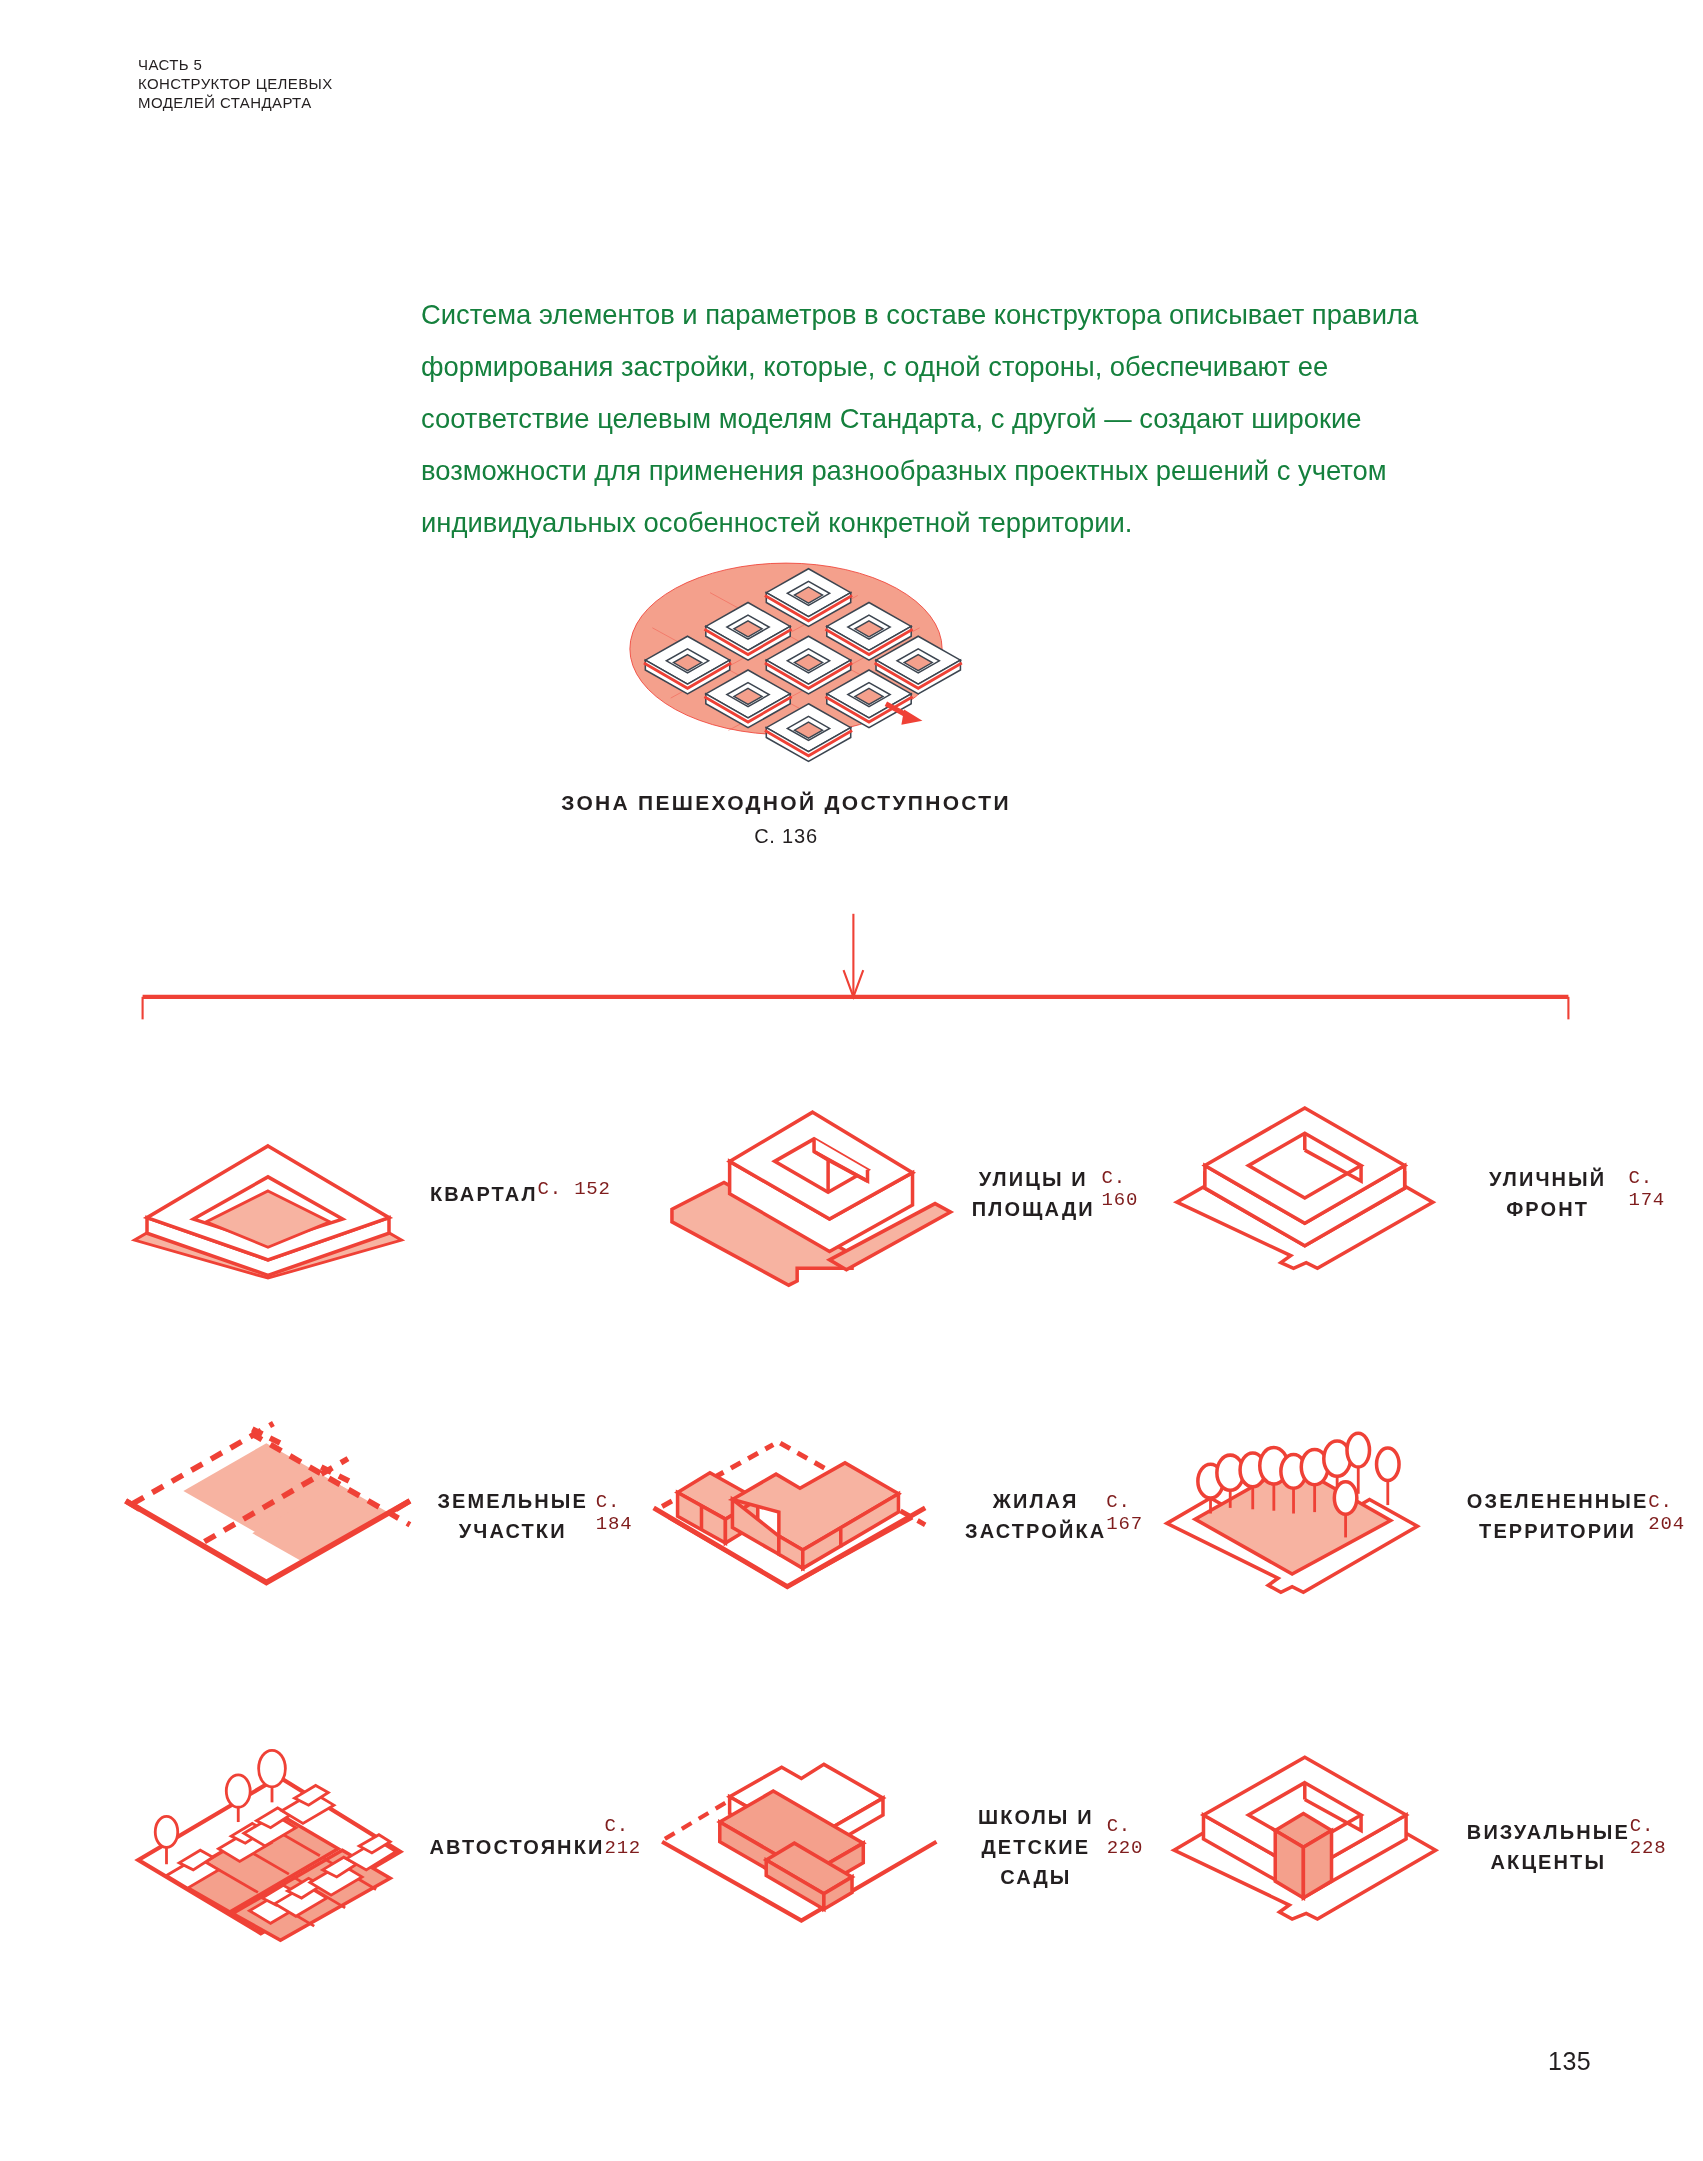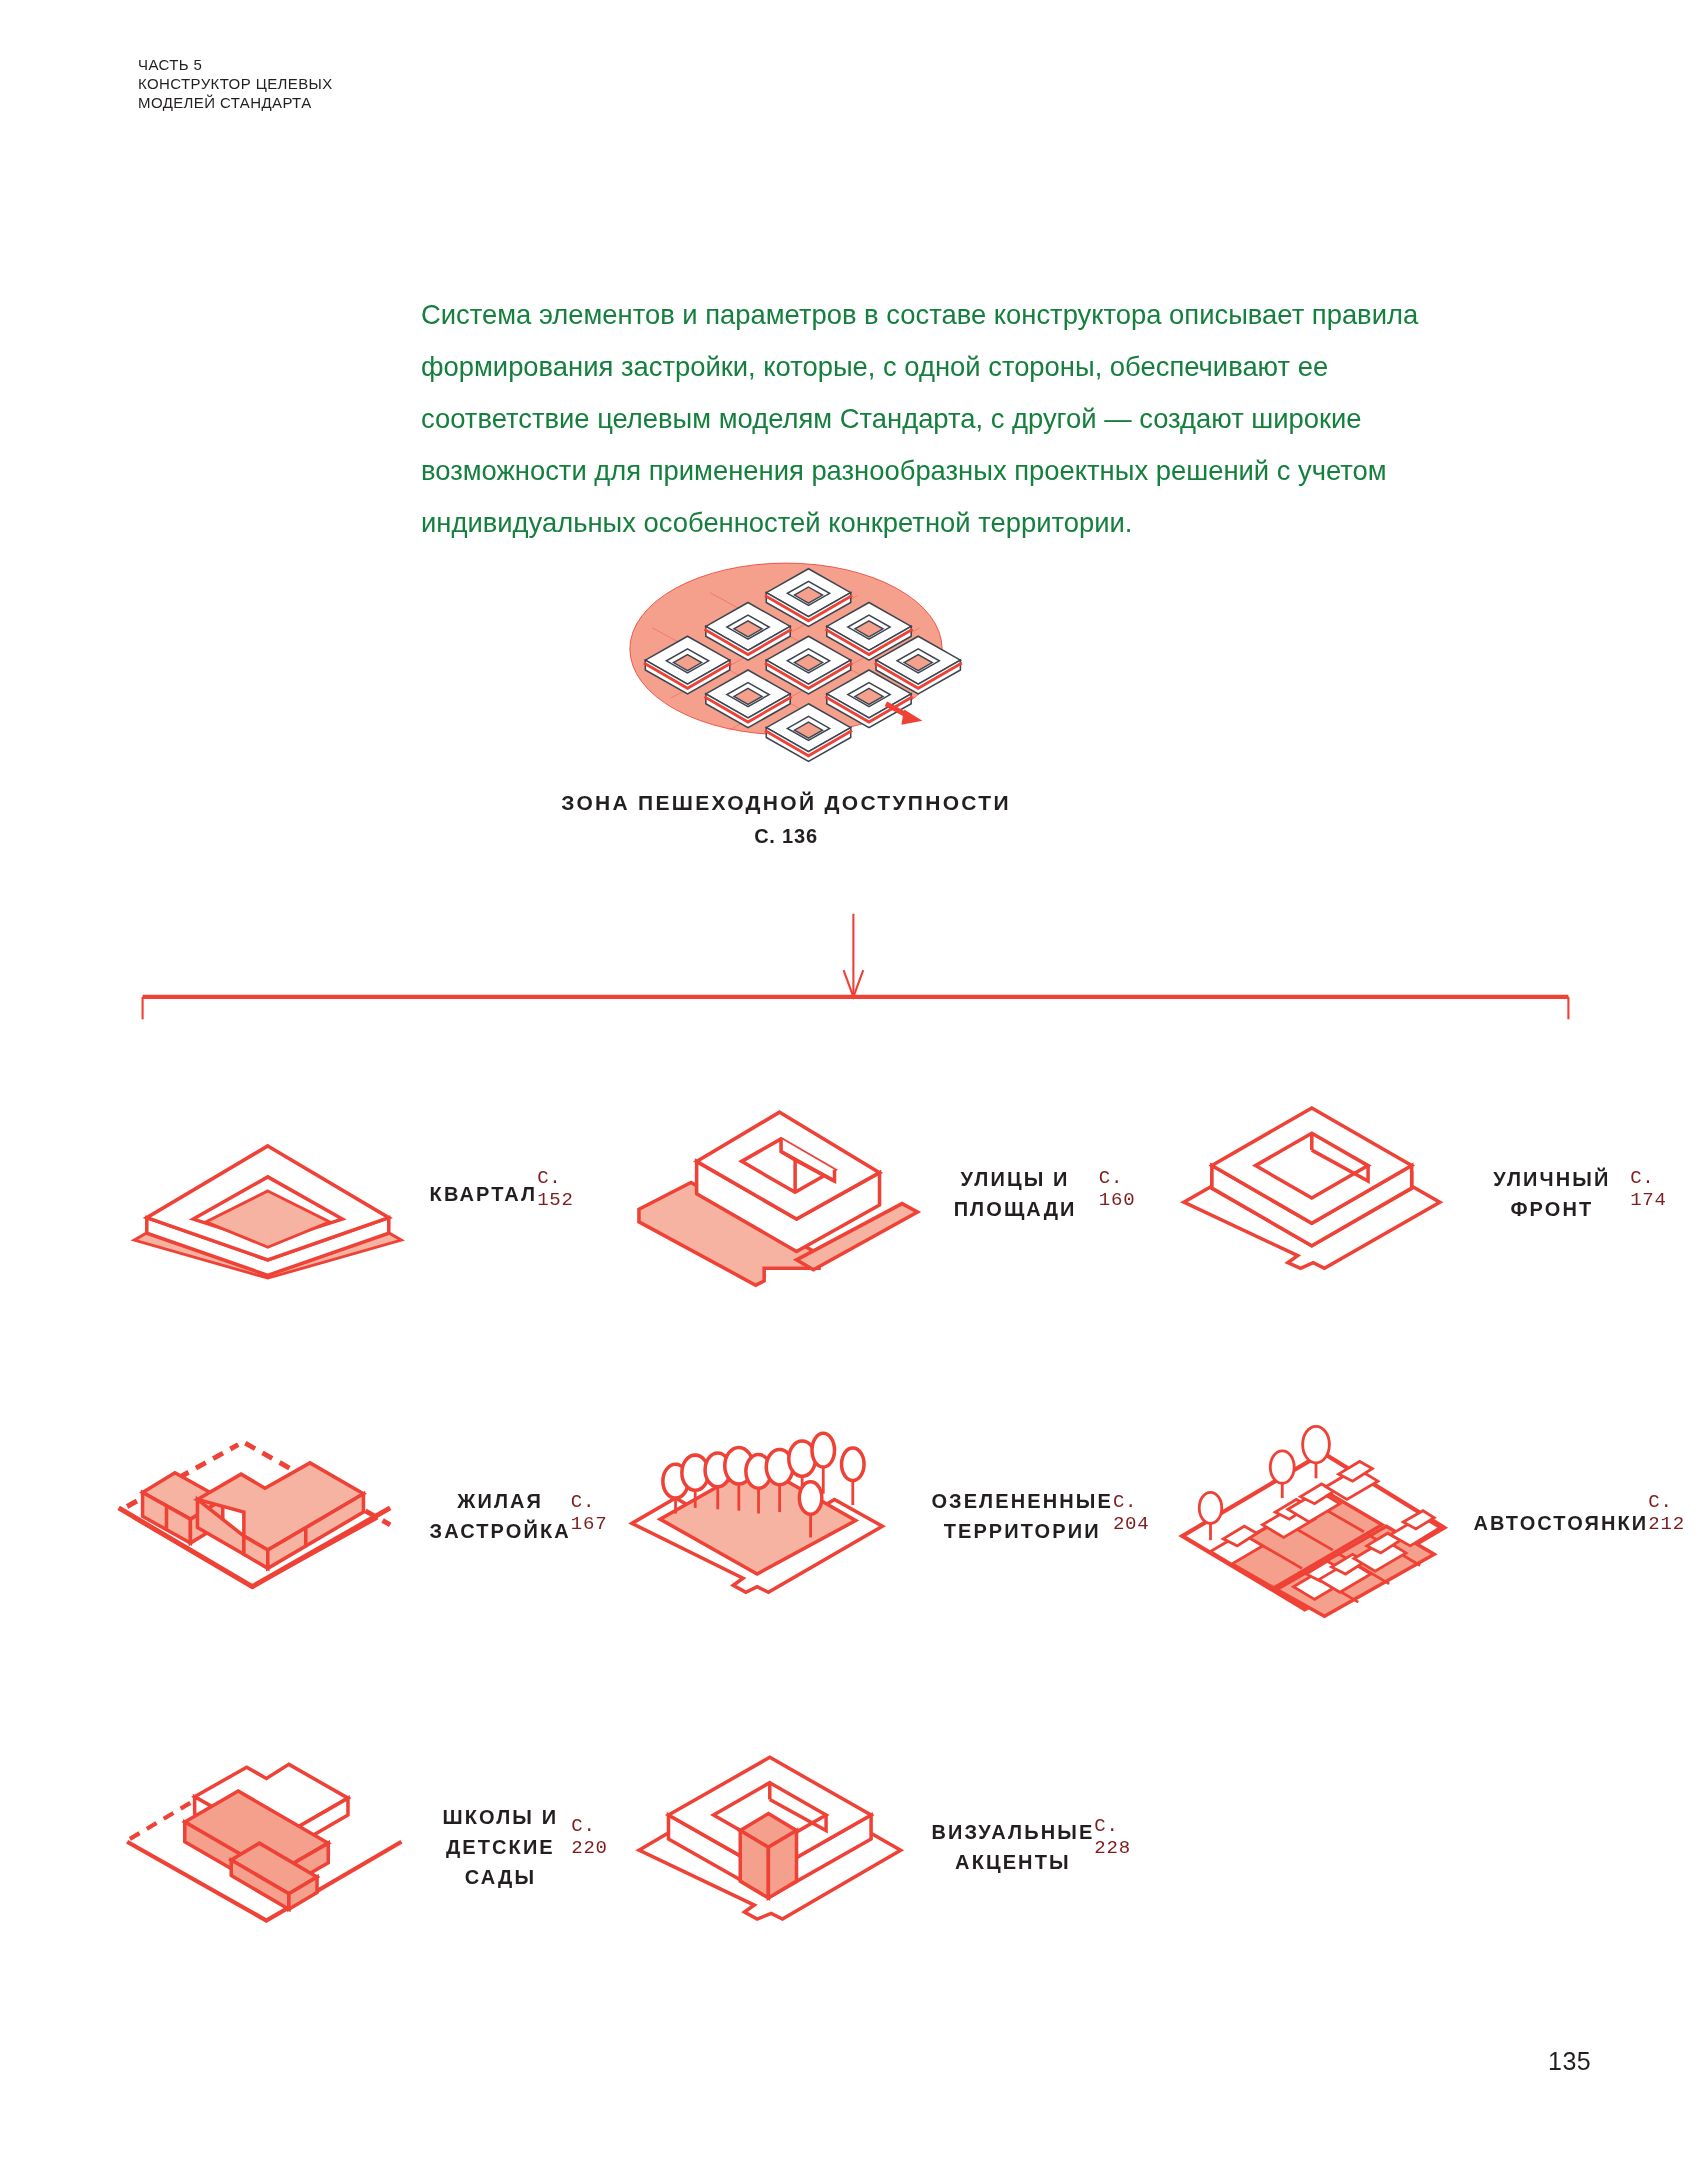--- a/index.html
+++ b/index.html
@@ -62,21 +62,21 @@
     font-weight: 700;
     letter-spacing: 2.3px;
     line-height: 31px;
     text-transform: uppercase;
     color: #231f20;
   }
   .hero-page {
     margin-top: 7px;
     font-size: 20px;
     letter-spacing: 0.8px;
-    font-weight: 700;
+    font-weight: 400;
     color: #231f20;
   }
 
   
   .connector {
     position: absolute;
     left: 106px;
     top: 908px;
     width: 1499px;
     height: 127px;
@@ -312,20 +312,48 @@
 
       <path d="M230 70 L310 116 L230 162 L150 116 Z" fill="#ffffff" stroke="#ef4136" stroke-width="5"></path>
       <path d="M230 70 L230 94" stroke="#ef4136" stroke-width="5" fill="none"></path>
       <path d="M230 94 L310 138 L310 116" stroke="#ef4136" stroke-width="5" fill="none"></path>
       <path d="M230 94 L176 126" stroke="#ef4136" stroke-width="5" fill="none" opacity="0"></path>
     </svg>
     <div class="cell-title">УЛИЧНЫЙ ФРОНТ</div>
     <div class="cell-page">С. 174</div>
   </div>
 
+  <div class="cell row-2">
+    <svg class="cell-art" viewBox="0 0 460 290">
+
+      <path d="M228 50 L354 122 L236 190 L110 118 Z" fill="#f7b3a1"></path>
+      <path d="M330 108 L404 150 L282 220 L208 178 Z" fill="#f7b3a1"></path>
+
+      <path d="M28 132 L228 248 L432 132" fill="none" stroke="#ef4136" stroke-width="8"></path>
+      <path d="M28 132 L48 144" stroke="#ef4136" stroke-width="8" fill="none"></path>
+      <path d="M432 132 L412 144" stroke="#ef4136" stroke-width="8" fill="none"></path>
+
+      <g stroke="#ef4136" stroke-width="8" fill="none" stroke-dasharray="18 14" stroke-linecap="butt">
+        <path d="M38 136 L238 22"></path>
+        <path d="M206 36 L432 166"></path>
+        <path d="M134 186 L334 70" opacity="0"></path>
+      </g>
+
+      <g stroke="#ef4136" stroke-width="8" fill="none" stroke-dasharray="18 14">
+        <path d="M140 190 L344 72"></path>
+      </g>
+
+      <g stroke="#ef4136" stroke-width="8" fill="none">
+        <path d="M208 30 L252 52" stroke-dasharray="16 12"></path>
+        <path d="M306 84 L350 106" stroke-dasharray="16 12"></path>
+      </g>
+    </svg>
+    <div class="cell-title">ЗЕМЕЛЬНЫЕ УЧАСТКИ</div>
+    <div class="cell-page">С. 184</div>
+  </div>
 
   <div class="cell row-2">
     <svg class="cell-art" viewBox="0 0 460 290">
 
       <path d="M18 142 L208 254 L404 142" fill="none" stroke="#ef4136" stroke-width="7"></path>
       <path d="M40 156 L208 254 L386 156" fill="none" stroke="#ef4136" stroke-width="5"></path>
       <g stroke="#ef4136" stroke-width="7" fill="none" stroke-dasharray="16 12">
         <path d="M30 140 L188 52"></path>
         <path d="M198 50 L404 166"></path>
       </g>

